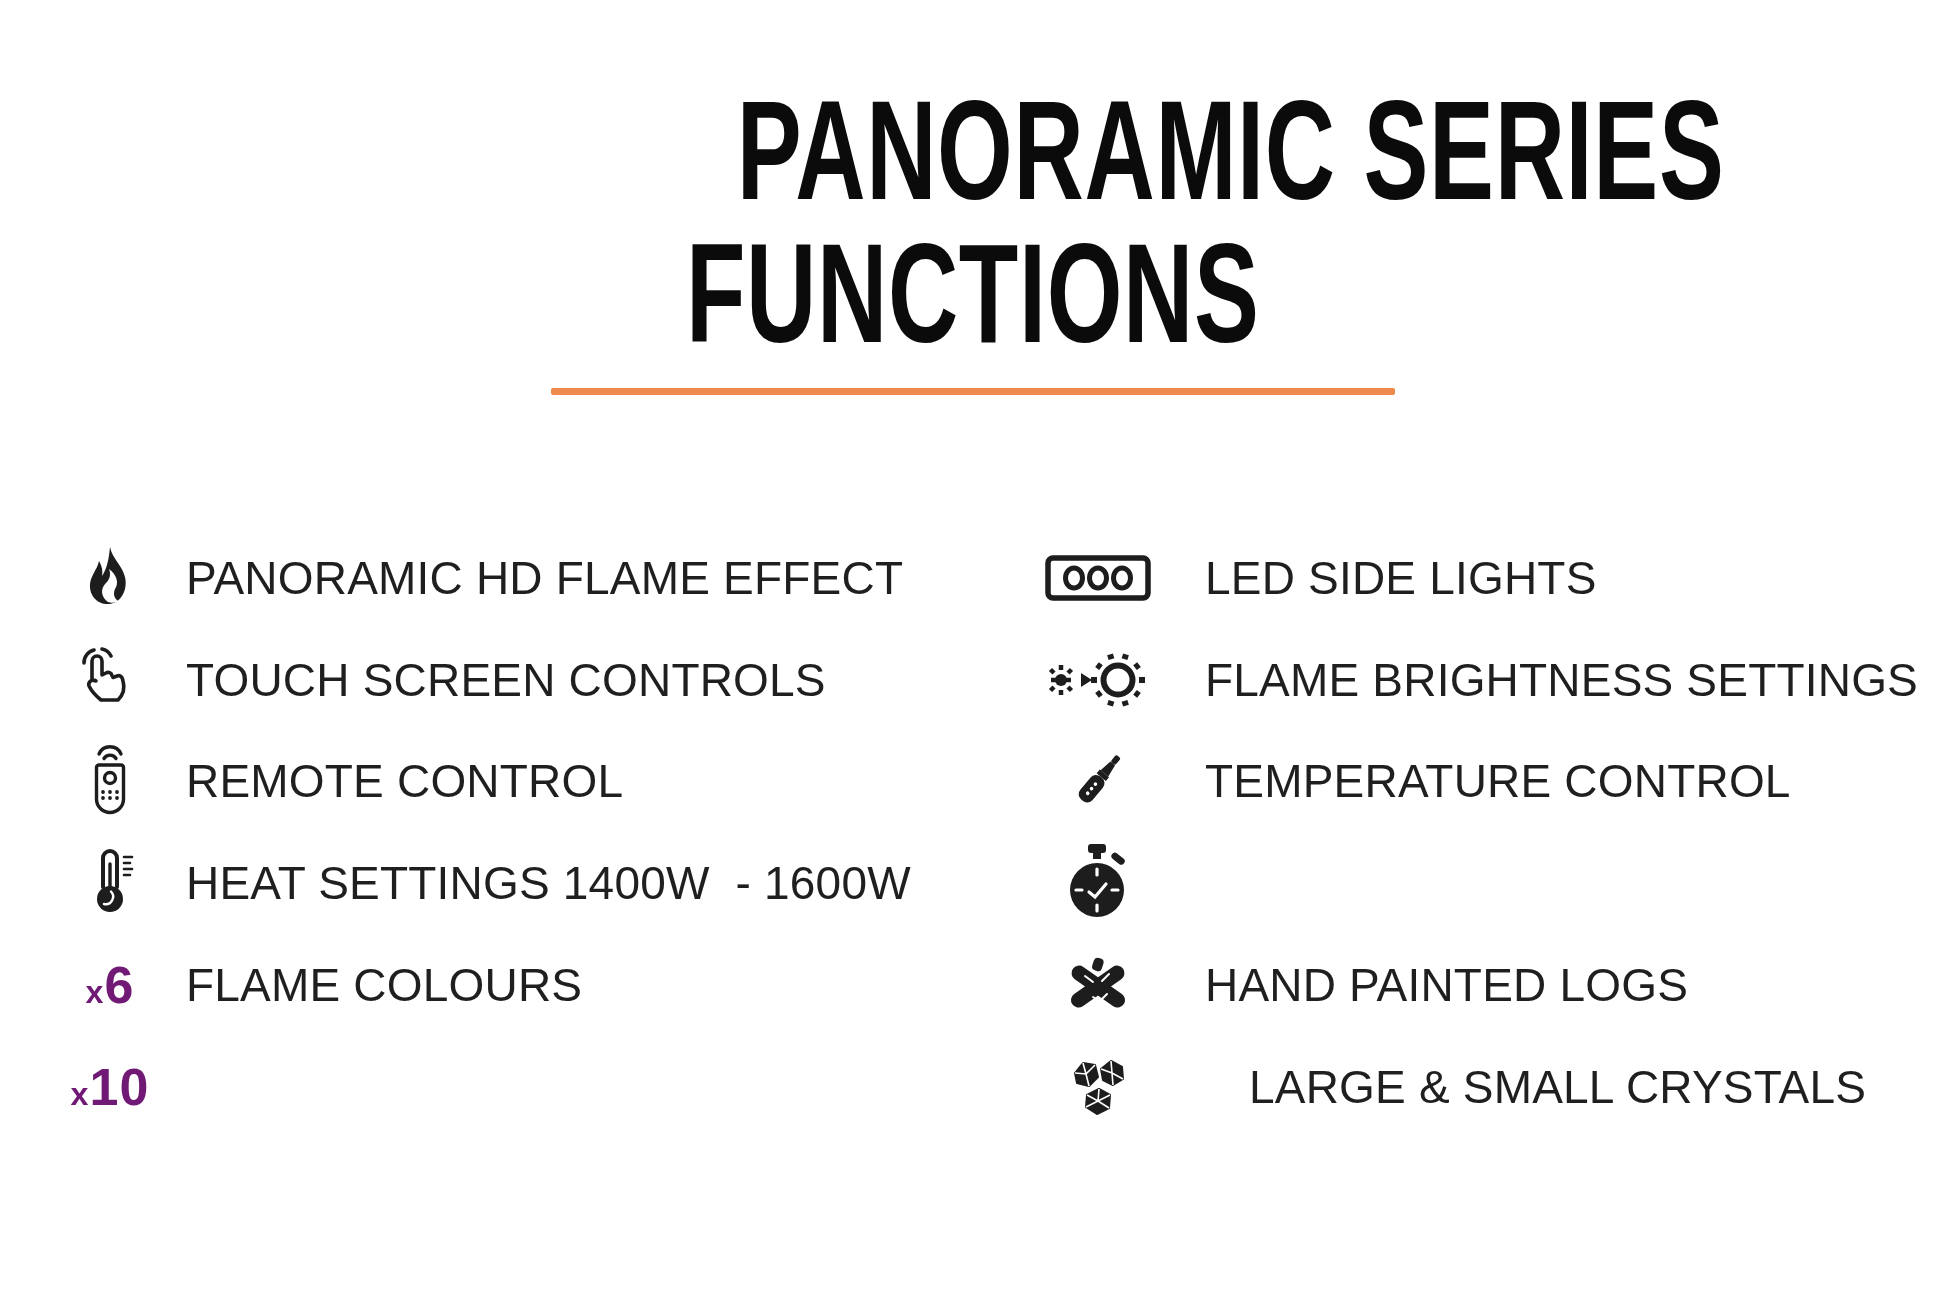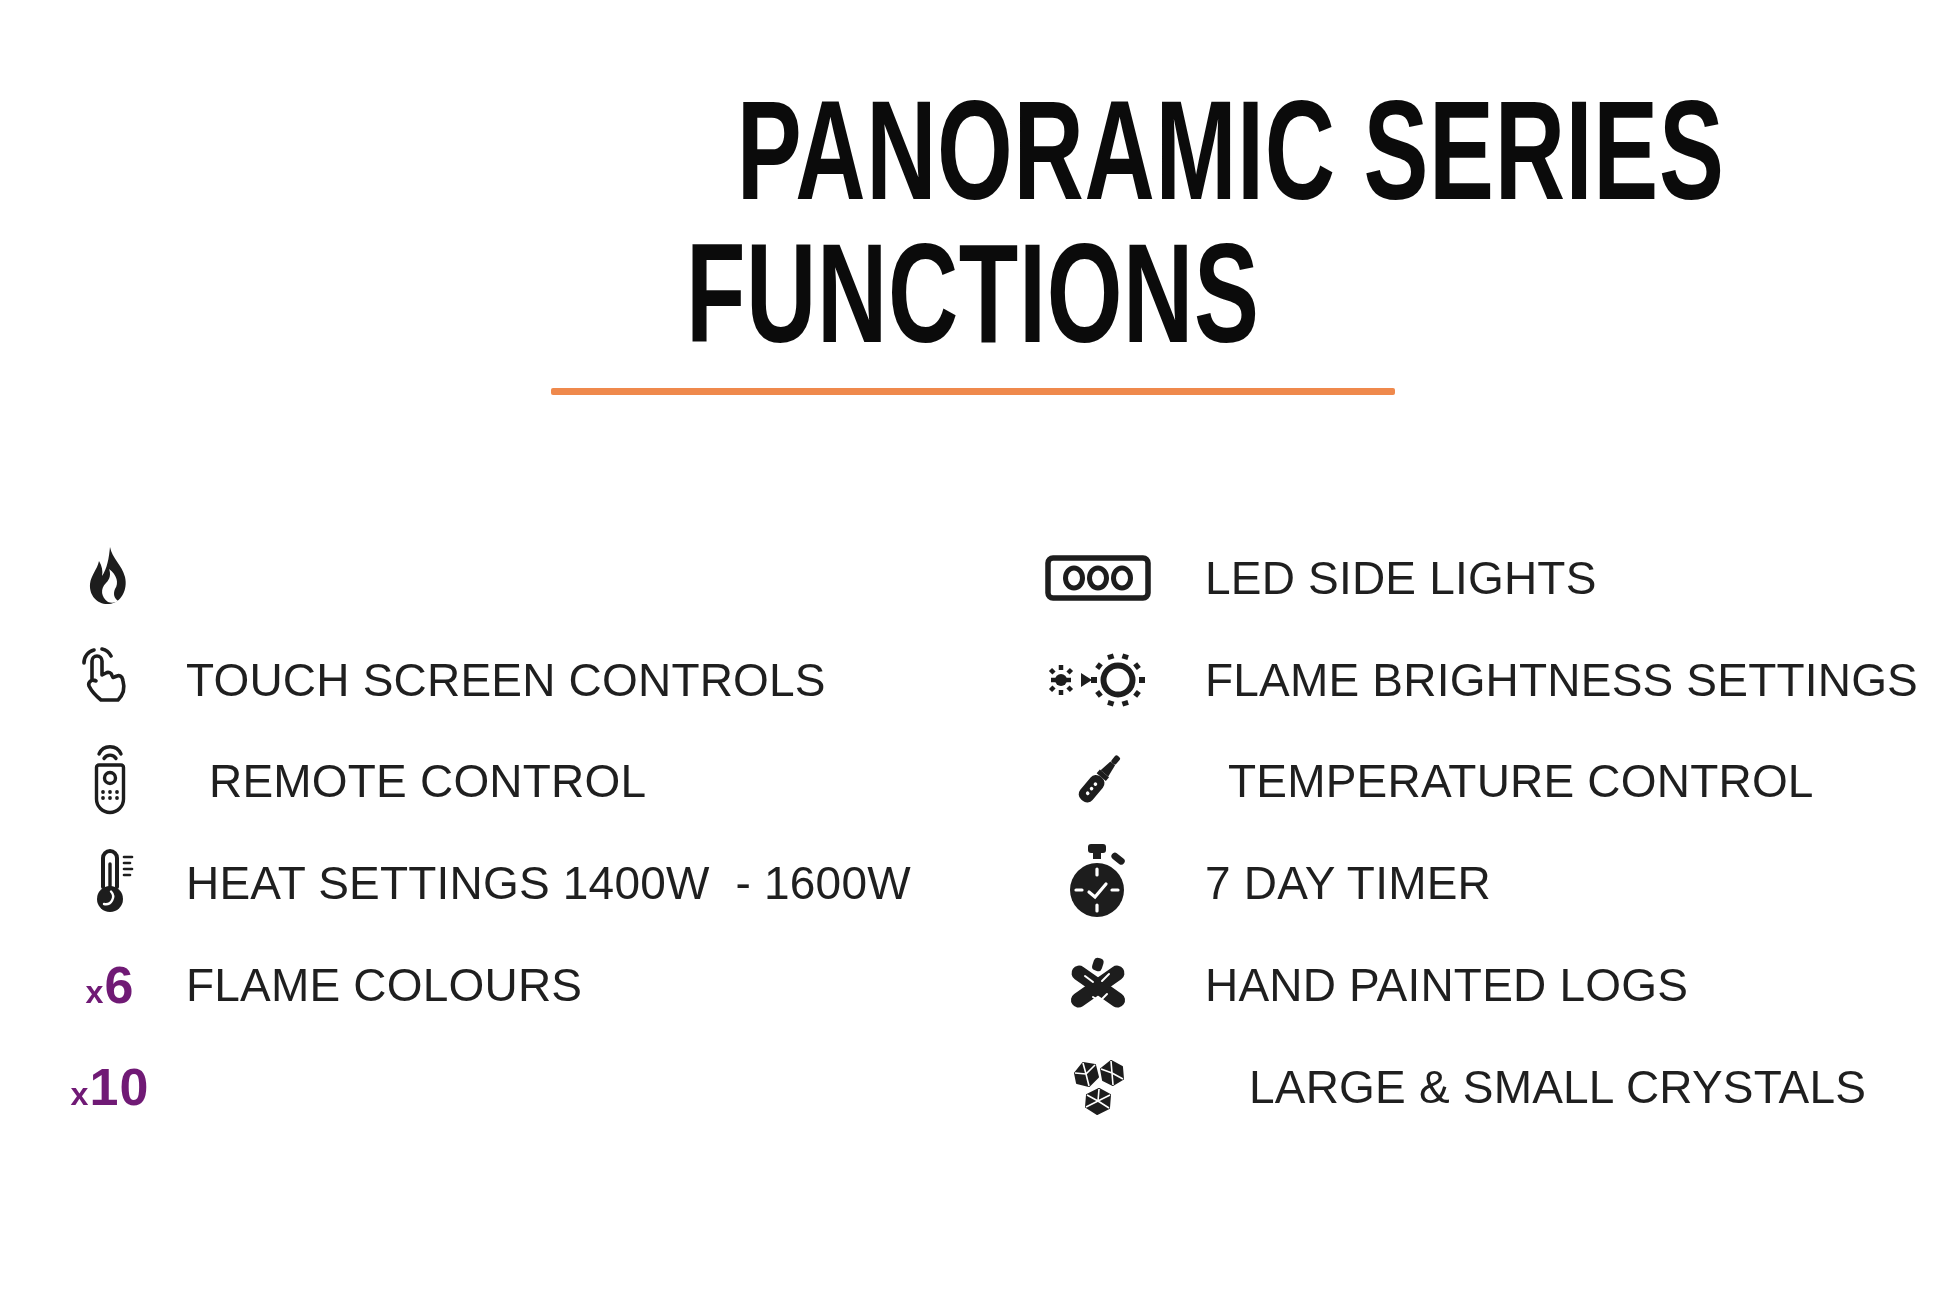--- a/index.html
+++ b/index.html
@@ -62,37 +62,38 @@
   .mult {
     font-weight: 700;
     font-size: 52px;
     color: #701a75;
     letter-spacing: 1px;
     line-height: 1;
   }
   .mult .mult-x { font-size: 0.62em; }
   svg { display: block; }
   
-  .r1 { top: 528px; } .r2 { top: 630px; text-align: center; } .r3 { top: 731px; gap: 23px; }
+  .r1 { top: 528px; } .r2 { top: 630px; text-align: center; } .r3 { top: 731px; }
   .r4 { top: 833px; } .r5 { top: 935px; } .r6 { top: 1037px; gap: 44px; }
 </style>
 </head>
 <body>
 
 <div class="title-line" id="title-line-1"><span>PANORAMIC SERIES</span></div>
 <div class="title-line" id="title-line-2"><span>FUNCTIONS</span></div>
 <div class="divider" style="background: rgb(239, 137, 76);"></div>
 
 <div class="feature-row left r1">
   <span class="icon-cell">
     <svg width="52" height="64" viewBox="0 0 52 64">
       <path fill="#1d1d1d" d="M26 1 C28 12 38 19 41 31 C44 44 37 57 25 58 C14 59 5 50 6 38 C7 29 13 24 15 15 C18 20 19 25 18 30 C23 23 25 12 26 1 Z"></path>
       <path fill="#ffffff" d="M24 56 C17 51 16 43 22 37 C26 33 27 28 25 23 C33 29 35 37 31 43 C29 48 30 52 34 55 C31 57 27 57 24 56 Z"></path>
     </svg>
   </span>
+  <span class="label">PANORAMIC HD FLAME EFFECT</span>
 </div>
 
 <div class="feature-row left r2">
   <span class="icon-cell">
     <svg width="70" height="66" viewBox="0 0 70 66" fill="none" stroke="#1d1d1d" stroke-width="3.6" stroke-linecap="round" stroke-linejoin="round">
       <path d="M9 16 A13 13 0 0 1 19 3"></path>
       <path d="M27 2 A13 13 0 0 1 36 9"></path>
       <path d="M17 33 V14 a5 5 0 0 1 10 0 v14 l4 -2 a4 4 0 0 1 6 2.5 l1 2 4 -1.5 a4 4 0 0 1 5.5 3 l0.5 2 c2 7 0 14 -5 19 l-17 0 c-5 -4 -9 -8 -12 -14 a4.5 4.5 0 0 1 7 -5 z"></path>
     </svg>
   </span>
@@ -227,21 +228,20 @@
       </g>
       <g stroke="#ffffff" stroke-width="3.2" stroke-linecap="round" fill="none">
         <path d="M36 26 v6"></path>
           <path d="M36 62 v6"></path>
           <path d="M15 47 h6"></path>
           <path d="M51 47 h6"></path>
         <path d="M28 49 l6 5 11 -13"></path>
       </g>
     </svg>
   </span>
-  <span class="label">7 DAY TIMER</span>
 </div>
 
 <div class="feature-row right r5">
   <span class="icon-cell">
     <svg width="70" height="62" viewBox="0 0 70 62">
       <g fill="#1d1d1d">
         <g transform="rotate(35 35 33)">
             <rect x="4" y="25" width="62" height="15" rx="7.5"></rect>
           </g>
         <g transform="rotate(-35 35 33)">

